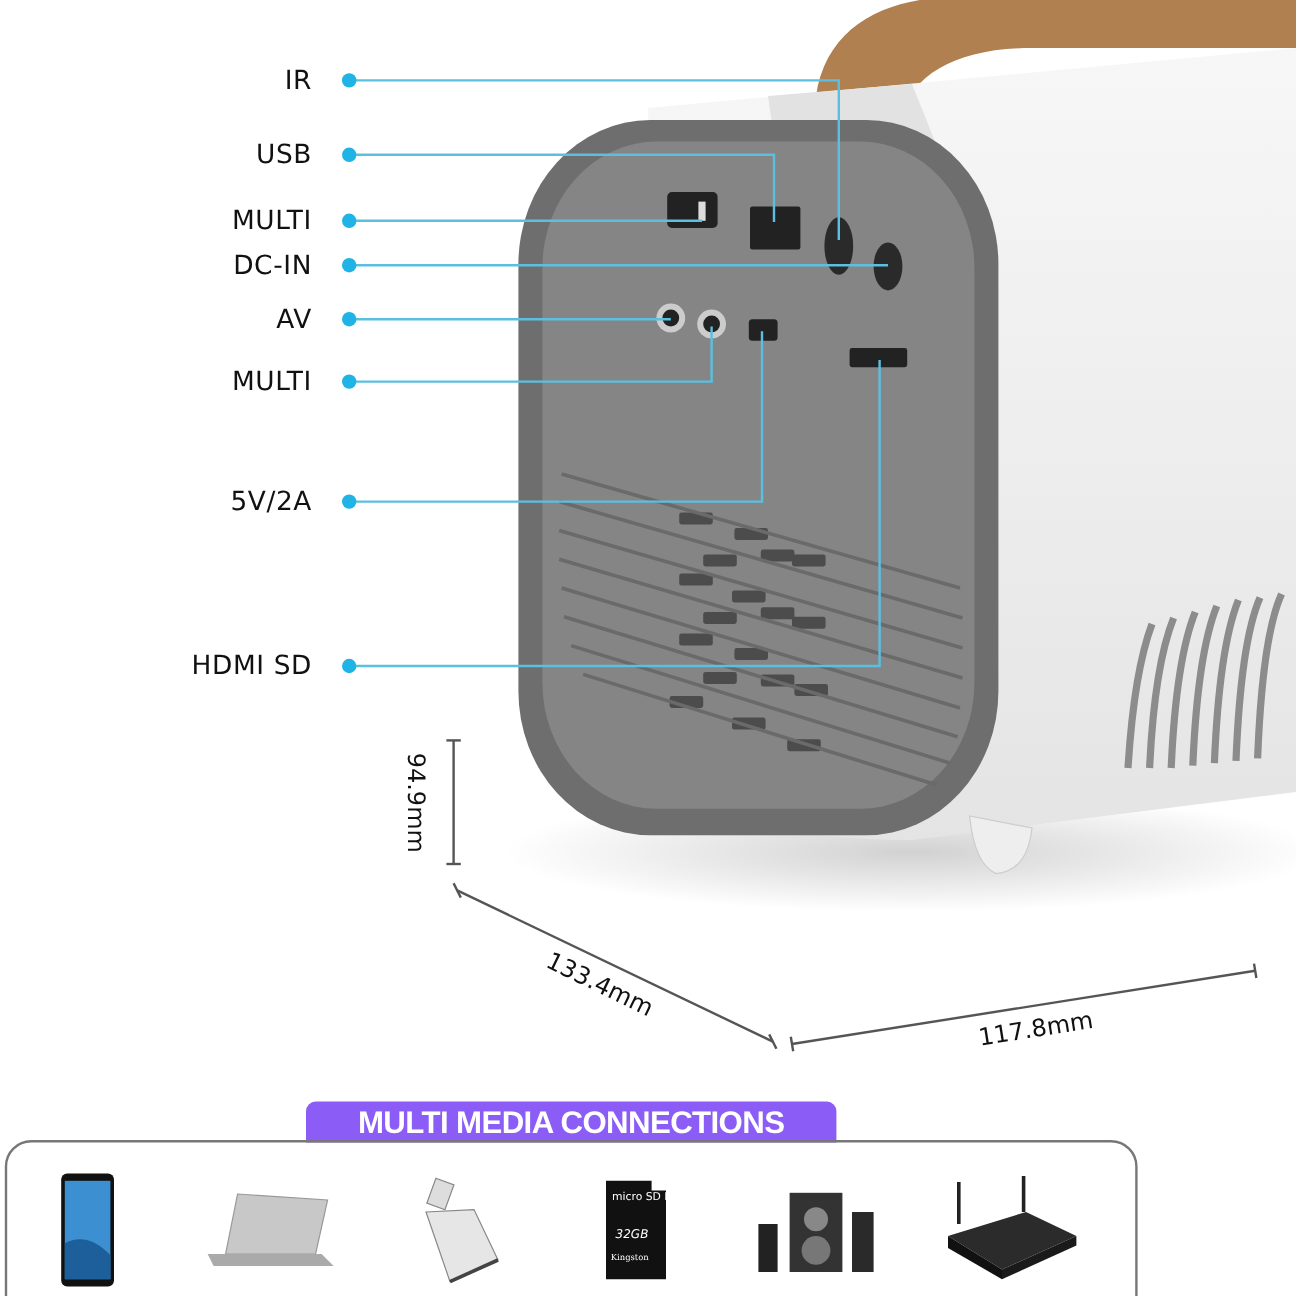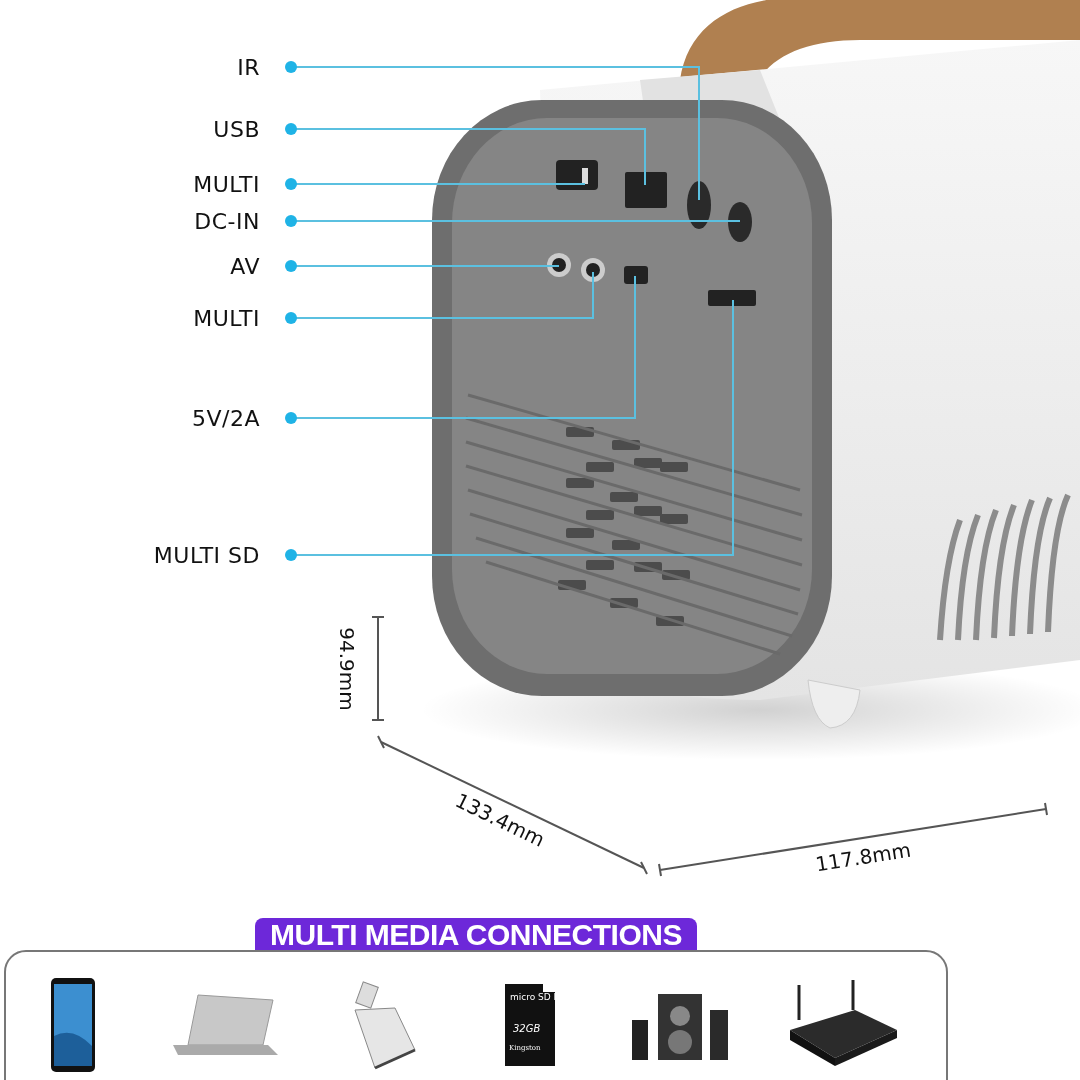--- a/index.html
+++ b/index.html
@@ -1,21 +1,21 @@
 <!DOCTYPE html>
 <html><head>
 <meta charset="utf-8">
 <style>
   html,body{margin:0;padding:0;background:#fff;}
   body{width:1080px;height:1080px;position:relative;overflow:hidden;font-family:"Liberation Sans","DejaVu Sans",sans-serif;}
   .stage{position:absolute;left:0;top:0;width:1080px;height:860px;}
   .lbl{position:absolute;right:820px;font-size:22px;color:#111;letter-spacing:0.5px;text-align:right;white-space:nowrap;font-family:"DejaVu Sans",sans-serif;}
   .dot{position:absolute;width:12px;height:12px;border-radius:50%;background:#1fb3e6;}
   .dim{position:absolute;font-family:"DejaVu Sans",sans-serif;font-size:20px;color:#111;white-space:nowrap;}
-  .banner{position:absolute;left:255px;top:918px;width:442px;height:34px;background:#6d28d9;color:#fff;border-radius:8px 8px 0 0;font-weight:bold;font-size:30px;text-align:center;line-height:34px;font-family:"Liberation Sans",sans-serif;letter-spacing:-0.5px;}
+  .banner{position:absolute;left:255px;top:918px;width:442px;height:34px;background:#8b5cf6;color:#fff;border-radius:8px 8px 0 0;font-weight:bold;font-size:26px;text-align:center;line-height:34px;font-family:"Liberation Sans",sans-serif;letter-spacing:-0.5px;}
   .box{position:absolute;left:4px;top:950px;width:940px;height:160px;border:2px solid #777;border-radius:22px;}
   .dev{position:absolute;top:975px;height:100px;display:flex;align-items:center;justify-content:center;}
 </style>
 </head>
 <body>
 
 <div class="stage">
 
   <svg style="position:absolute;left:0;top:0" width="1080" height="900" viewBox="0 0 1080 900">
     <defs>
@@ -118,21 +118,21 @@
     </g>
   </svg>
 
   <div class="lbl" style="top:55px">IR</div>
   <div class="lbl" style="top:117px">USB</div>
   <div class="lbl" style="top:172px">MULTI</div>
   <div class="lbl" style="top:209px">DC-IN</div>
   <div class="lbl" style="top:254px">AV</div>
   <div class="lbl" style="top:306px">MULTI</div>
   <div class="lbl" style="top:406px">5V/2A</div>
-  <div class="lbl" style="top:543px">MULTI SD</div>
+  <div class="lbl" style="top:543px">HDMI SD</div>
 
   <div class="dot" style="left:285px;top:61px"></div>
   <div class="dot" style="left:285px;top:123px"></div>
   <div class="dot" style="left:285px;top:178px"></div>
   <div class="dot" style="left:285px;top:215px"></div>
   <div class="dot" style="left:285px;top:260px"></div>
   <div class="dot" style="left:285px;top:312px"></div>
   <div class="dot" style="left:285px;top:412px"></div>
   <div class="dot" style="left:285px;top:549px"></div>
 

